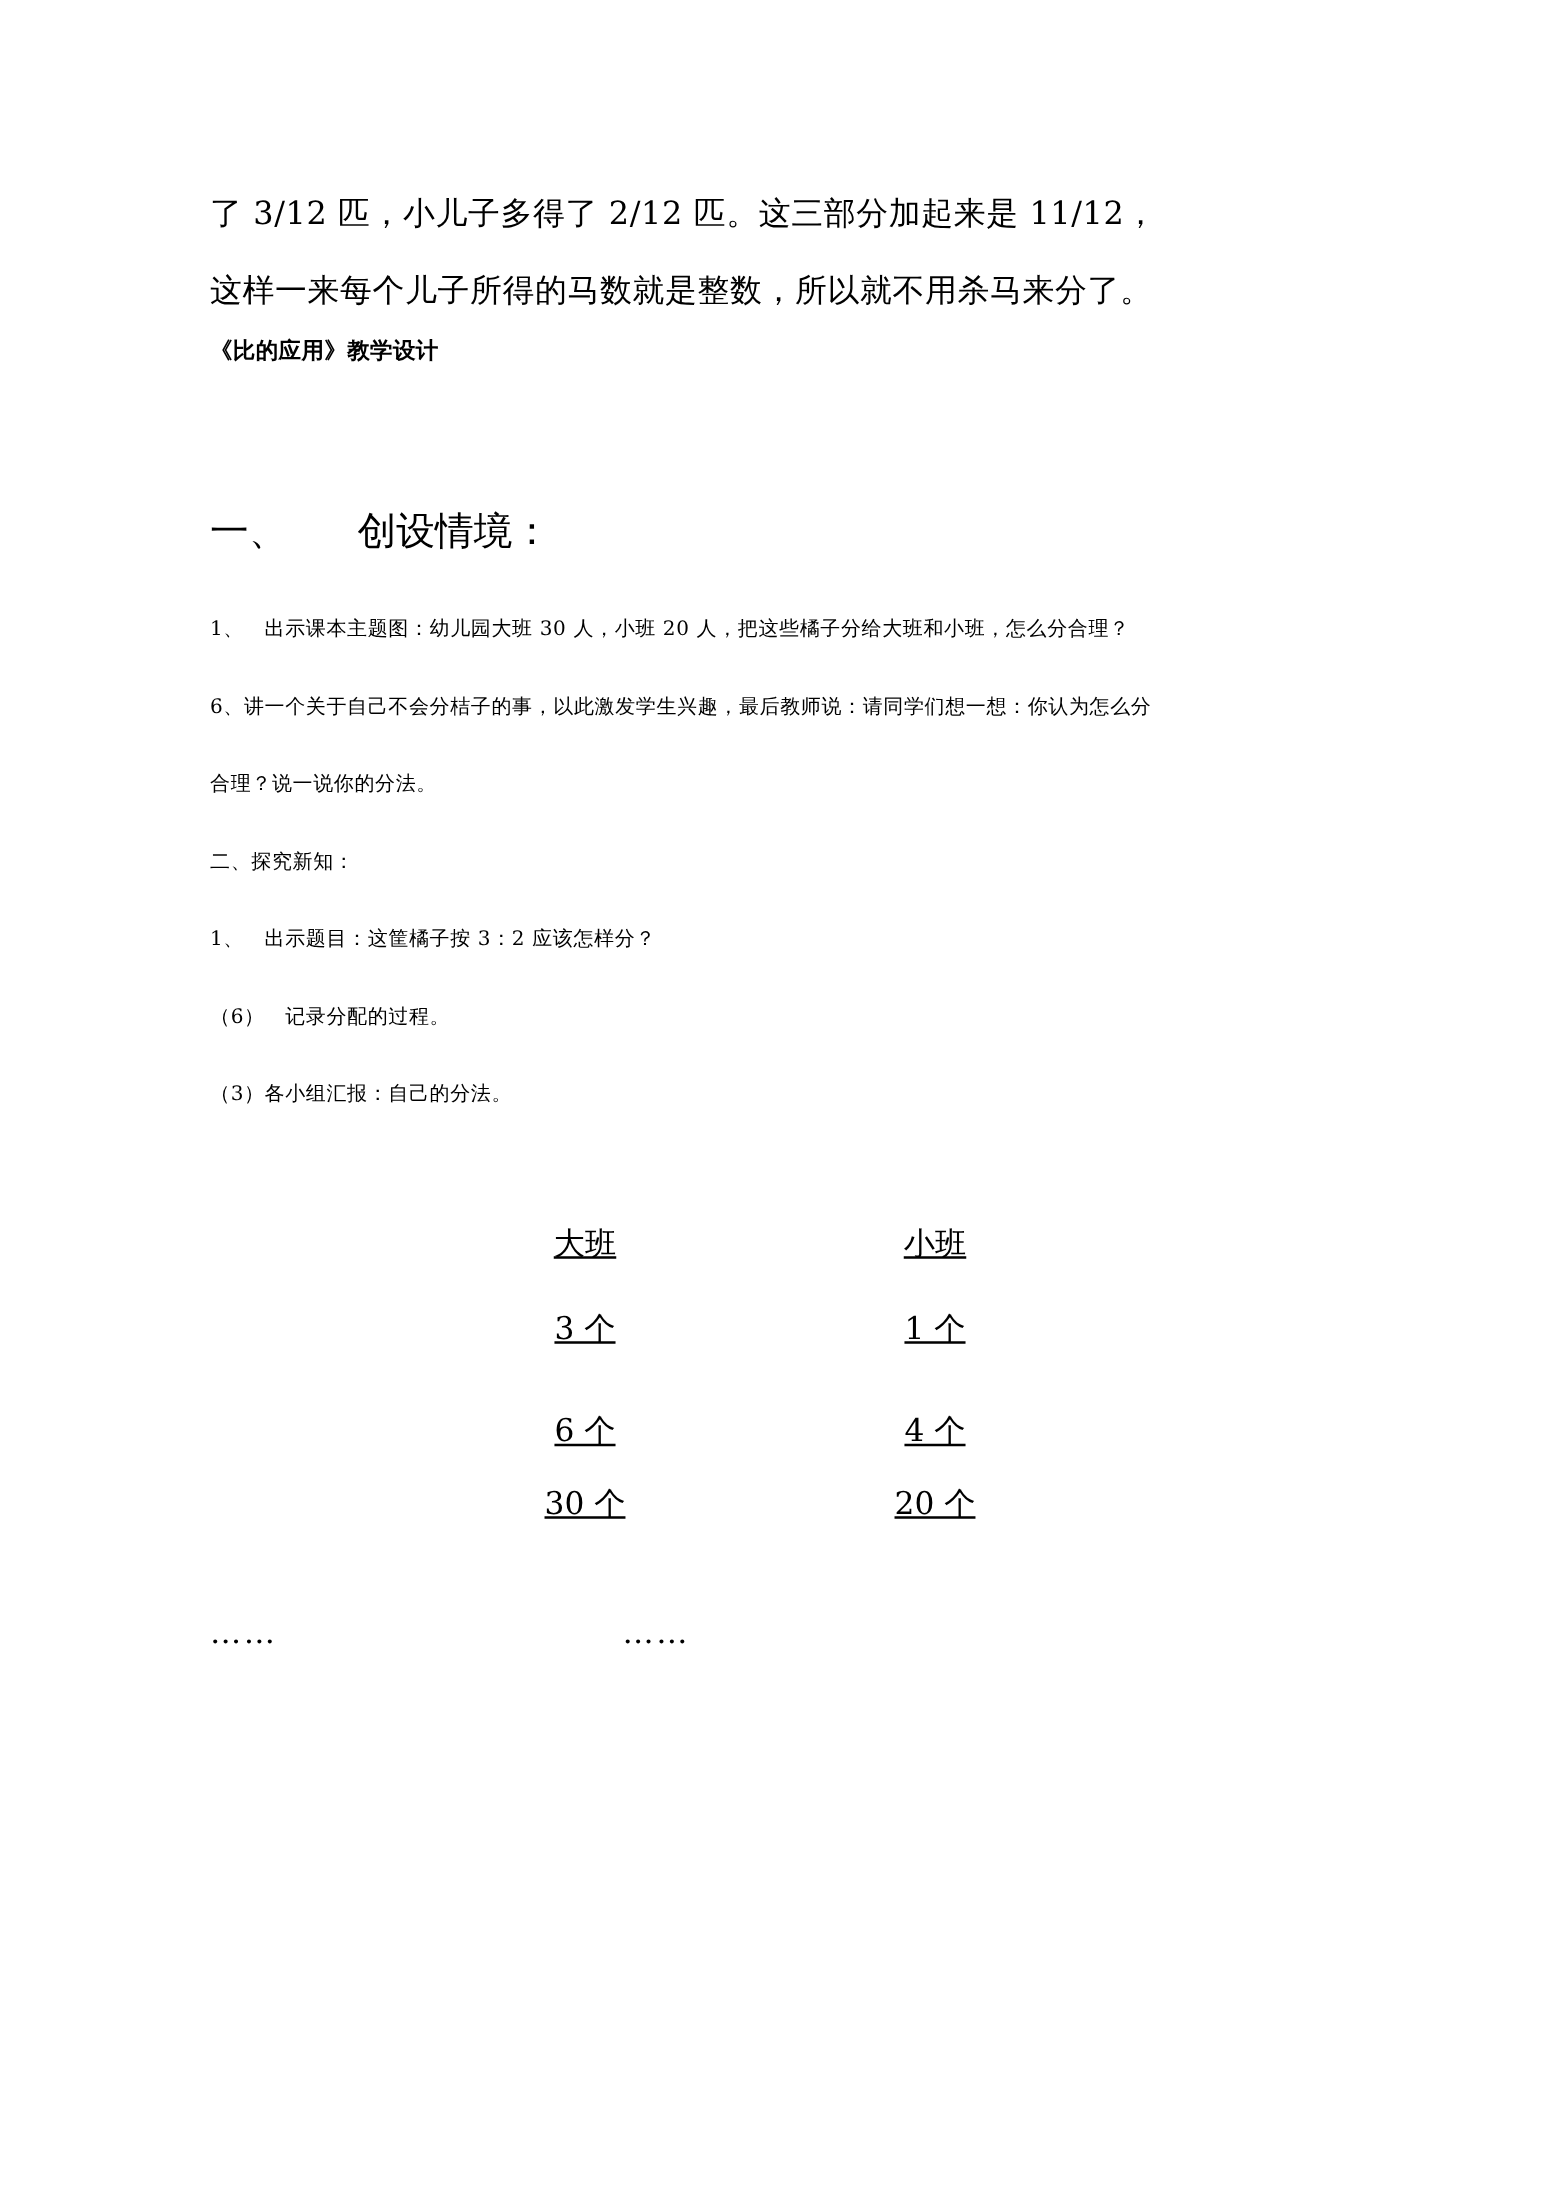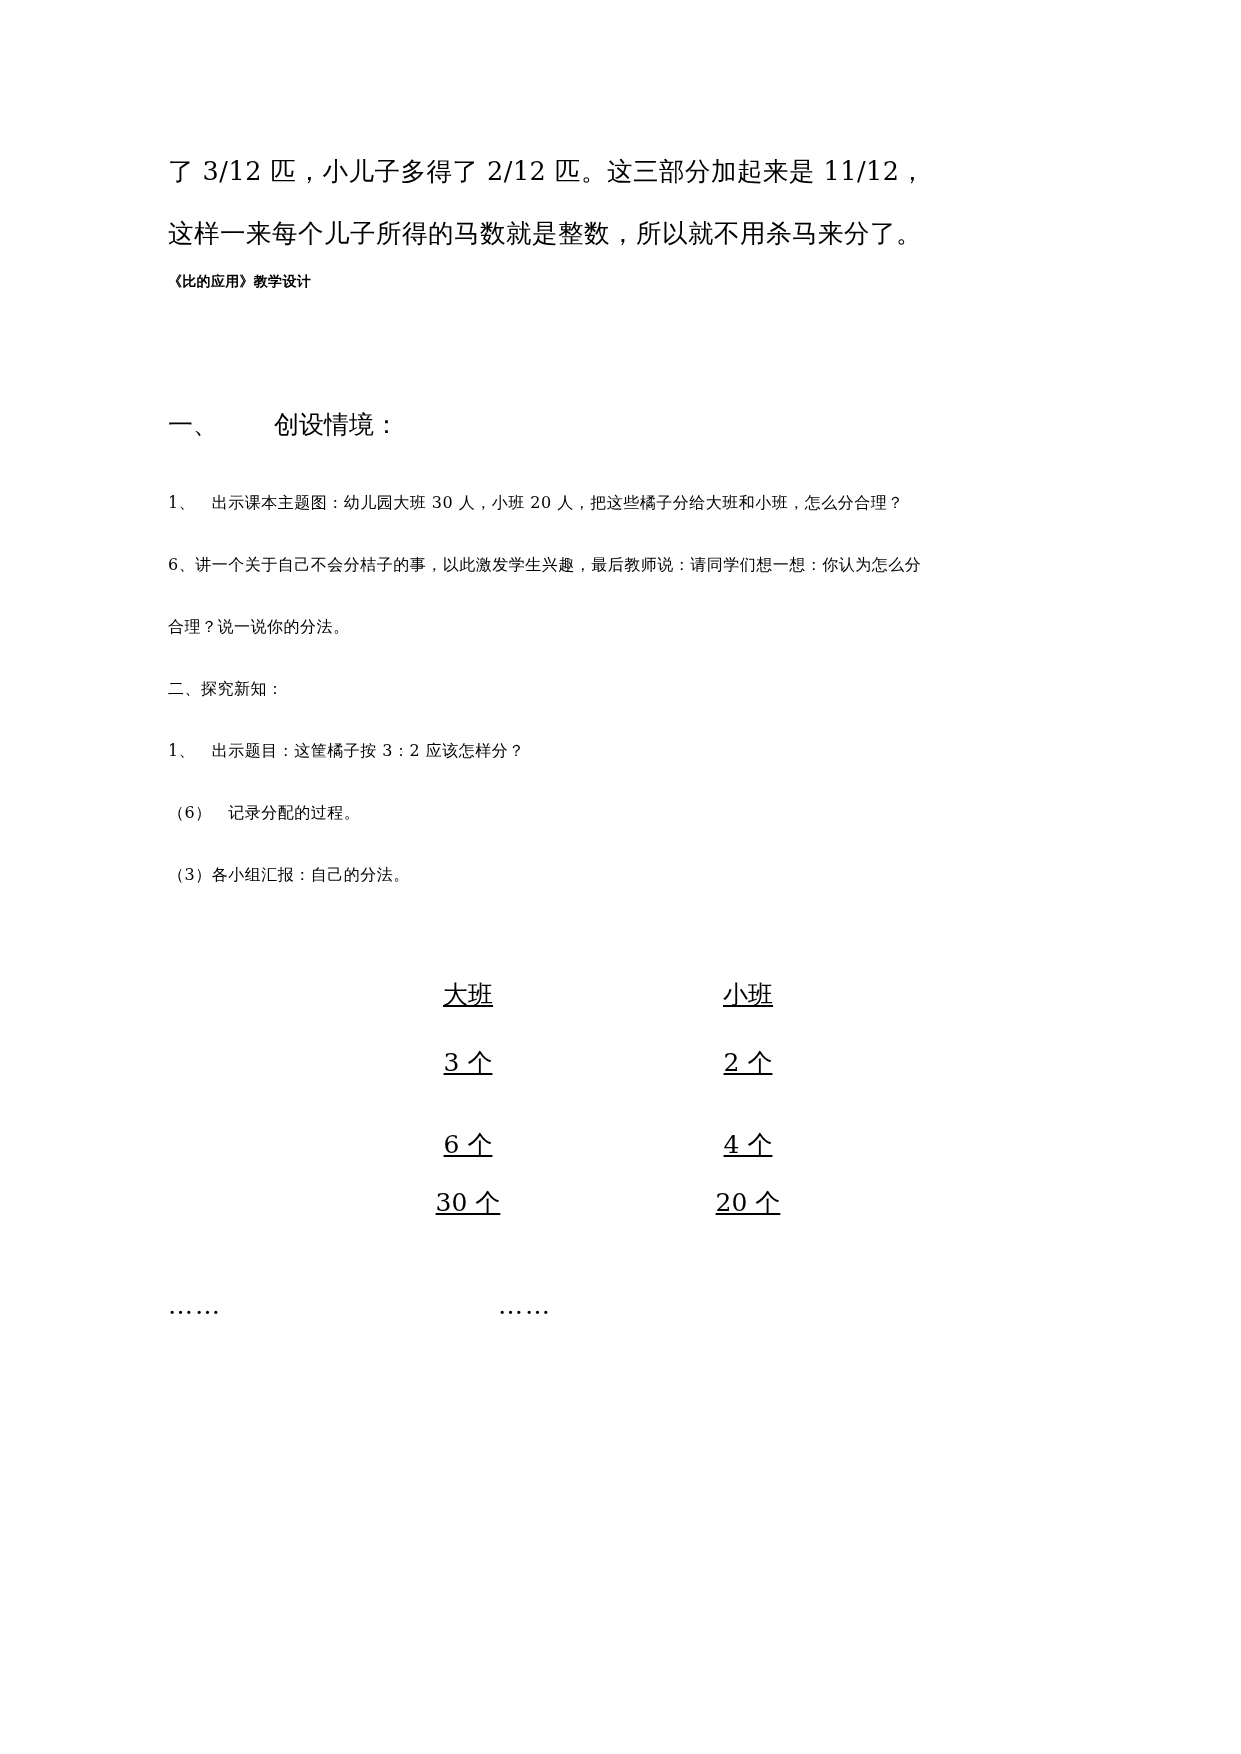--- a/index.html
+++ b/index.html
@@ -30,34 +30,34 @@
     letter-spacing: 0.5px;
     margin: 0;
     text-align: left;
     white-space: pre-wrap;
   }
   .para-body {
     font-size: 25.5px;
   }
   .subtitle {
     font-family: "DejaVu Sans", "Liberation Sans", sans-serif;
-    font-size: 14px;
+    font-size: 18px;
     font-weight: bold;
     line-height: 34px;
     margin: 0;
     letter-spacing: 0.3px;
   }
   .spacer-lg {
     height: 96px;
   }
   .spacer-sm {
     height: 16px;
   }
   .section-head {
-    font-size: 25px;
+    font-size: 31px;
     line-height: 62px;
     margin: 0;
   }
   .indent-tab {
     display: inline-block;
     width: 56px;
   }
   .table-block {
     margin-top: 60px;
     width: 100%;
@@ -119,21 +119,21 @@
 
   <div class="table-block">
     <table class="tbl">
       <tbody>
         <tr>
           <td class="head">大班</td>
           <td class="head">小班</td>
         </tr>
         <tr>
           <td>3 个</td>
-          <td>2 个</td>
+          <td>1 个</td>
         </tr>
         <tr>
           <td class="gap-row"></td>
           <td class="gap-row"></td>
         </tr>
         <tr>
           <td>6 个</td>
           <td>4 个</td>
         </tr>
         <tr>

